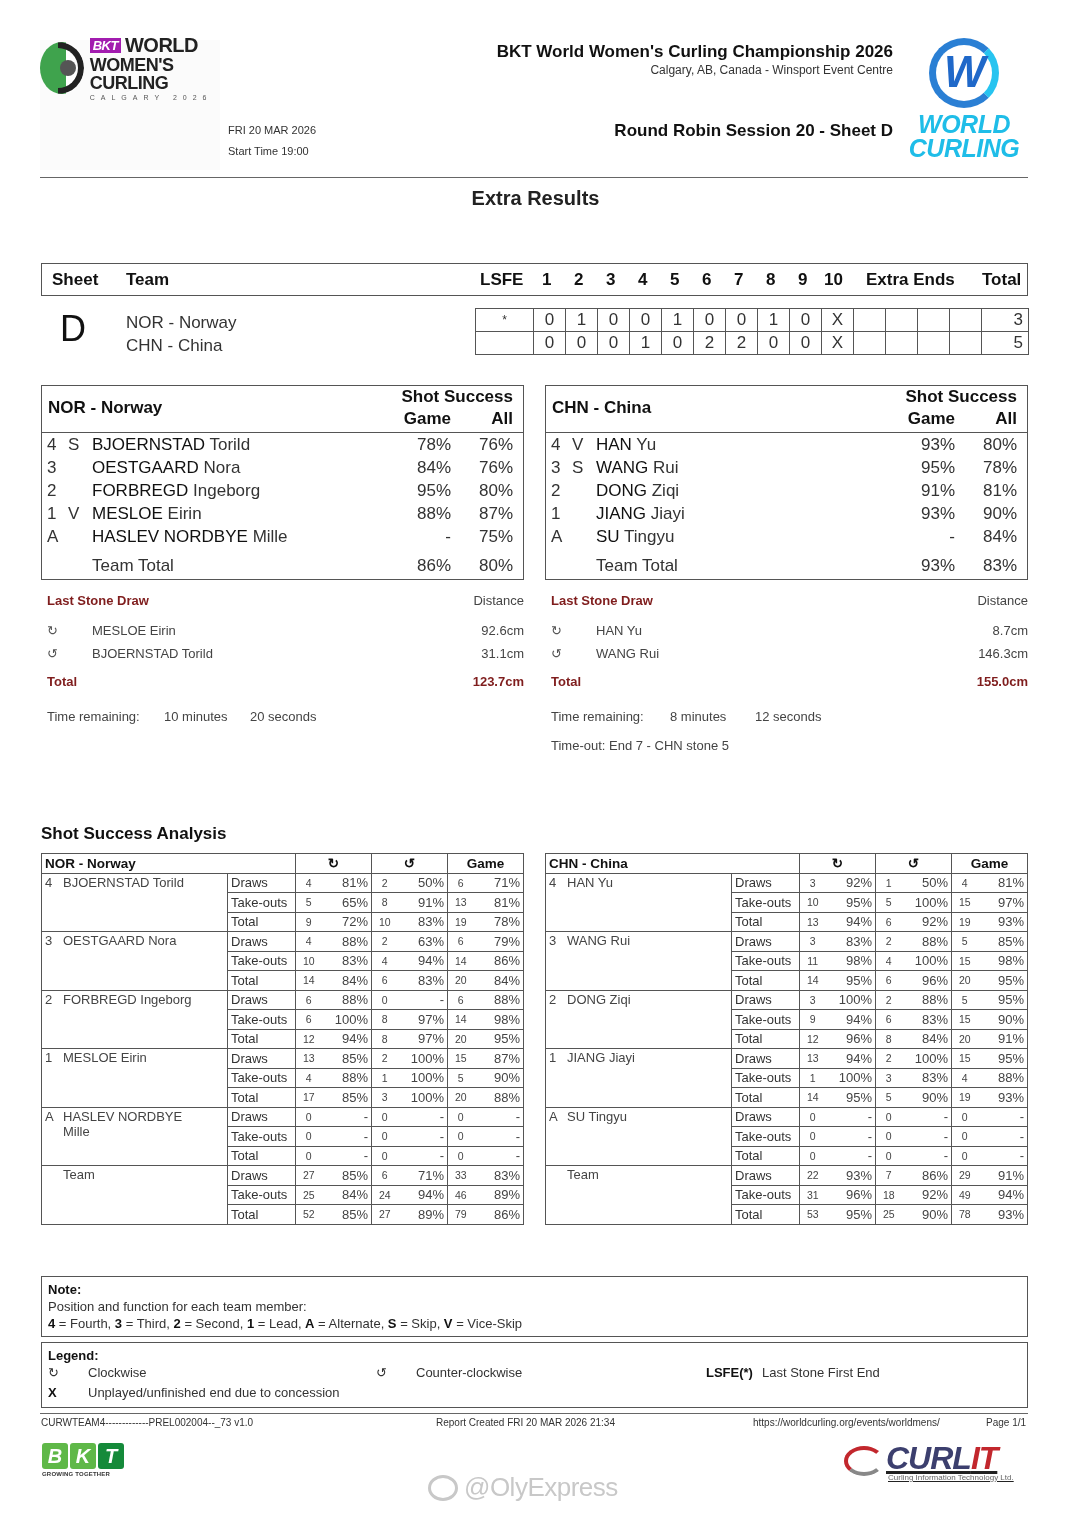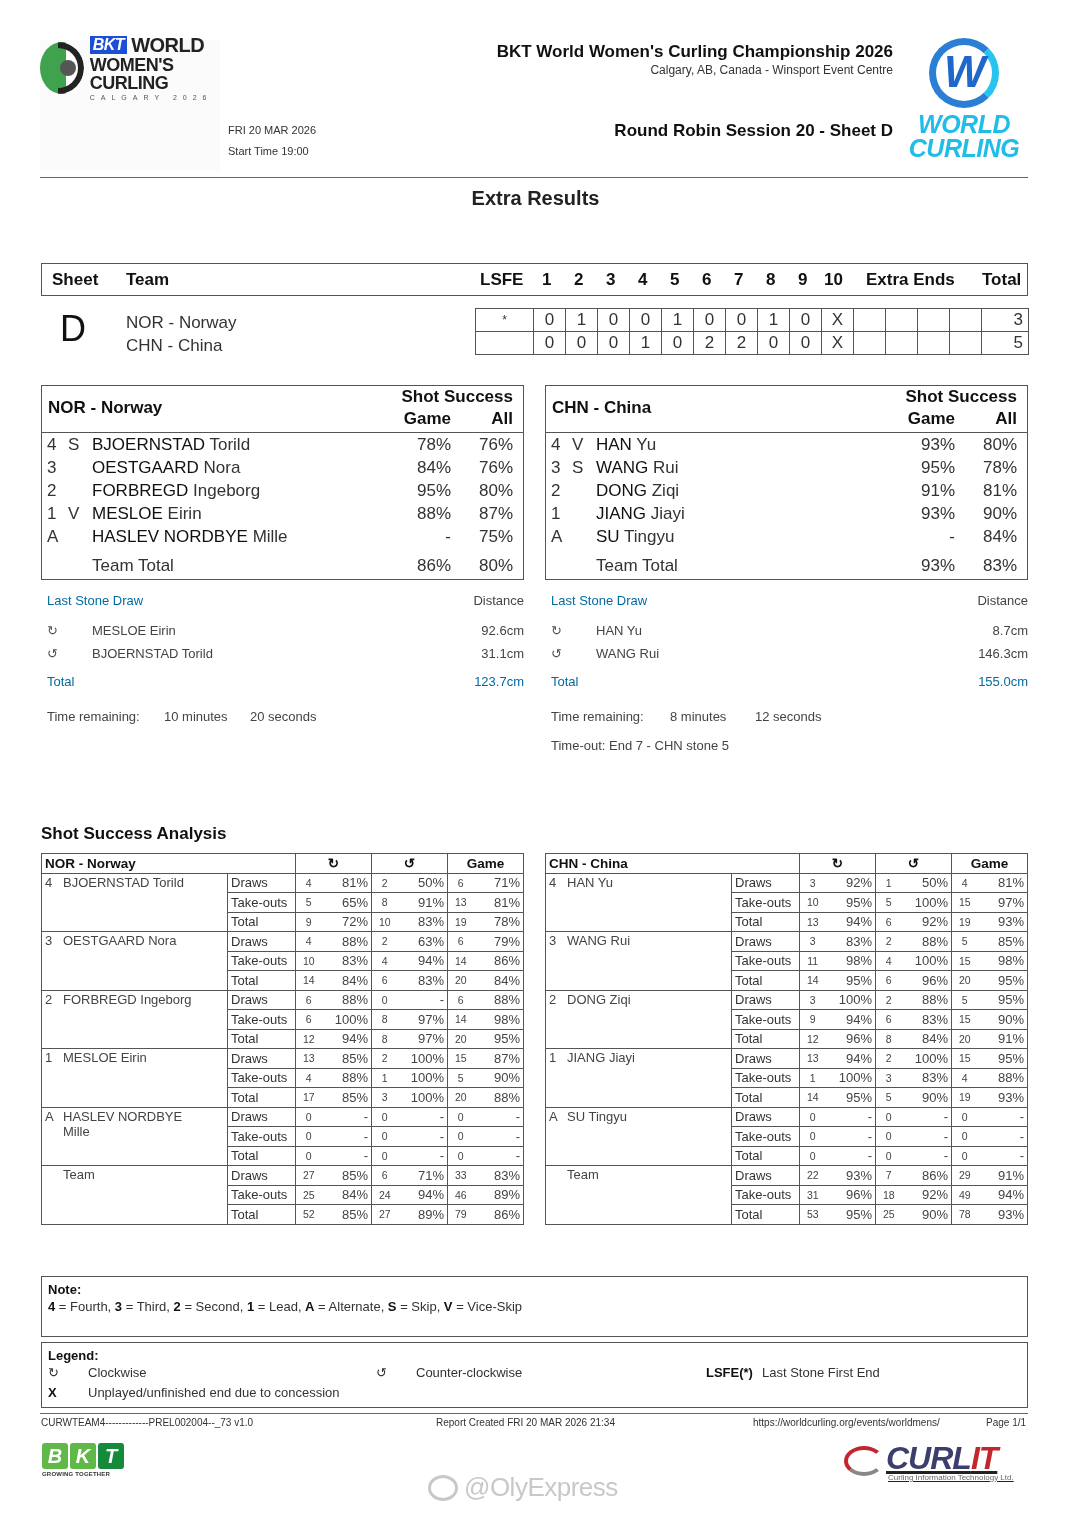--- a/index.html
+++ b/index.html
@@ -8,21 +8,21 @@
 
   
   .hdr-band { left: 40px; top: 40px; width: 180px; height: 130px; background: #fbfbfb; }
   .logo-event { left: 40px; top: 40px; width: 190px; height: 56px; display: flex; align-items: center; gap: 6px; }
   .globe { width: 52px; height: 52px; border-radius: 50%; position: relative; overflow: hidden; background: #fff; }
   .globe .g-left { position: absolute; left: 0; top: 0; width: 26px; height: 52px; background: #3fa34d; }
   .globe .g-right { position: absolute; right: 0; top: 0; width: 26px; height: 52px; border: 6px solid #222; border-left: none; border-radius: 0 26px 26px 0; }
   .globe .g-dot { position: absolute; left: 20px; top: 18px; width: 16px; height: 16px; border-radius: 50%; background: #555; }
   .logo-text { display: flex; flex-direction: column; line-height: 1; }
   .logo-text .l1 { display: flex; align-items: center; gap: 4px; font-weight: bold; font-size: 20px; color: #222; letter-spacing: -0.5px; }
-  .bkt-chip { background: #1d4ed8; color: #fff; font-style: italic; font-size: 16px; padding: 1px 3px; font-weight: bold; }
+  .bkt-chip { background: #a21caf; color: #fff; font-style: italic; font-size: 13px; padding: 1px 3px; font-weight: bold; }
   .logo-text .l2 { font-weight: bold; font-size: 18px; color: #222; letter-spacing: -0.5px; margin-top: 1px; }
   .logo-text .l3 { font-size: 7px; letter-spacing: 6px; color: #555; margin-top: 2px; }
 
   .hdr-date { left: 228px; top: 120px; font-size: 11px; color: #333; line-height: 21px; }
   .hdr-title { right: 178px; top: 42px; font-size: 17px; font-weight: bold; color: #111; text-align: right; }
   .hdr-venue { right: 178px; top: 63px; font-size: 12px; color: #333; text-align: right; margin-left: 8px; }
   .hdr-session { right: 178px; top: 121px; font-size: 17px; font-weight: bold; color: #111; }
 
   .wc-logo { left: 898px; top: 38px; width: 132px; height: 132px; display: flex; flex-direction: column; align-items: center; }
   .wc-ring { width: 70px; height: 70px; border-radius: 50%; border: 7px solid #2a7fd4; border-right-color: #27c4f0; position: relative; margin-bottom: 4px; }
@@ -60,21 +60,21 @@
   .panel .prow .g { right: 72px; text-align: right; }
   .panel .prow .a { right: 10px; text-align: right; }
 
   
   .lsd { top: 593px; width: 483px; font-size: 13px; color: #444; }
   .lsd .row { position: absolute; left: 0; width: 100%; }
   .lsd .lbl { position: absolute; left: 6px; }
   .lsd .val { position: absolute; right: 0; }
   .lsd .ico { position: absolute; left: 6px; font-size: 13px; color: #555; }
   .lsd .nm { position: absolute; left: 51px; }
-  .lsd .bold { font-weight: normal; color: #0369a1; }
+  .lsd .bold { font-weight: bold; color: #7f1d1d; }
 
   .section-title { left: 41px; top: 824px; font-size: 17px; font-weight: bold; color: #111; }
 
   
   table.an { position: absolute; top: 853px; border-collapse: collapse; font-size: 13px; color: #444; width: 483px; }
   table.an td, table.an th { border: 1px solid #555; height: 19.5px; padding: 0 3px; }
   table.an th { font-weight: bold; color: #111; text-align: center; font-size: 13.5px; }
   table.an th.tname { text-align: left; }
   table.an td.player { vertical-align: top; padding-top: 1px; color: #444; border-bottom: 1px solid #555; }
   table.an td.player .p { display: inline-block; width: 18px; }
@@ -713,20 +713,21 @@
           <td class="pct">90%</td>
           <td class="n">78</td>
           <td class="pct">93%</td>
         </tr>
       </tbody>
     </table>
   </div>
 
 <div class="abs box" style="top:1276px;height:61px">
   <div class="bt">Note:</div>
+  <div>Position and function for each team member:</div>
   <div id="note-items"><b style="color:#111">4</b><span> = Fourth, </span><b style="color:#111">3</b><span> = Third, </span><b style="color:#111">2</b><span> = Second, </span><b style="color:#111">1</b><span> = Lead, </span><b style="color:#111">A</b><span> = Alternate, </span><b style="color:#111">S</b><span> = Skip, </span><b style="color:#111">V</b><span> = Vice-Skip</span></div>
 </div>
 
 <div class="abs box" style="top:1342px;height:66px">
   <div class="bt">Legend:</div>
   <div class="legend-row">
     <span style="left:0">↻</span>
     <span style="left:40px">Clockwise</span>
     <span style="left:328px">↺</span>
     <span style="left:368px">Counter-clockwise</span>

